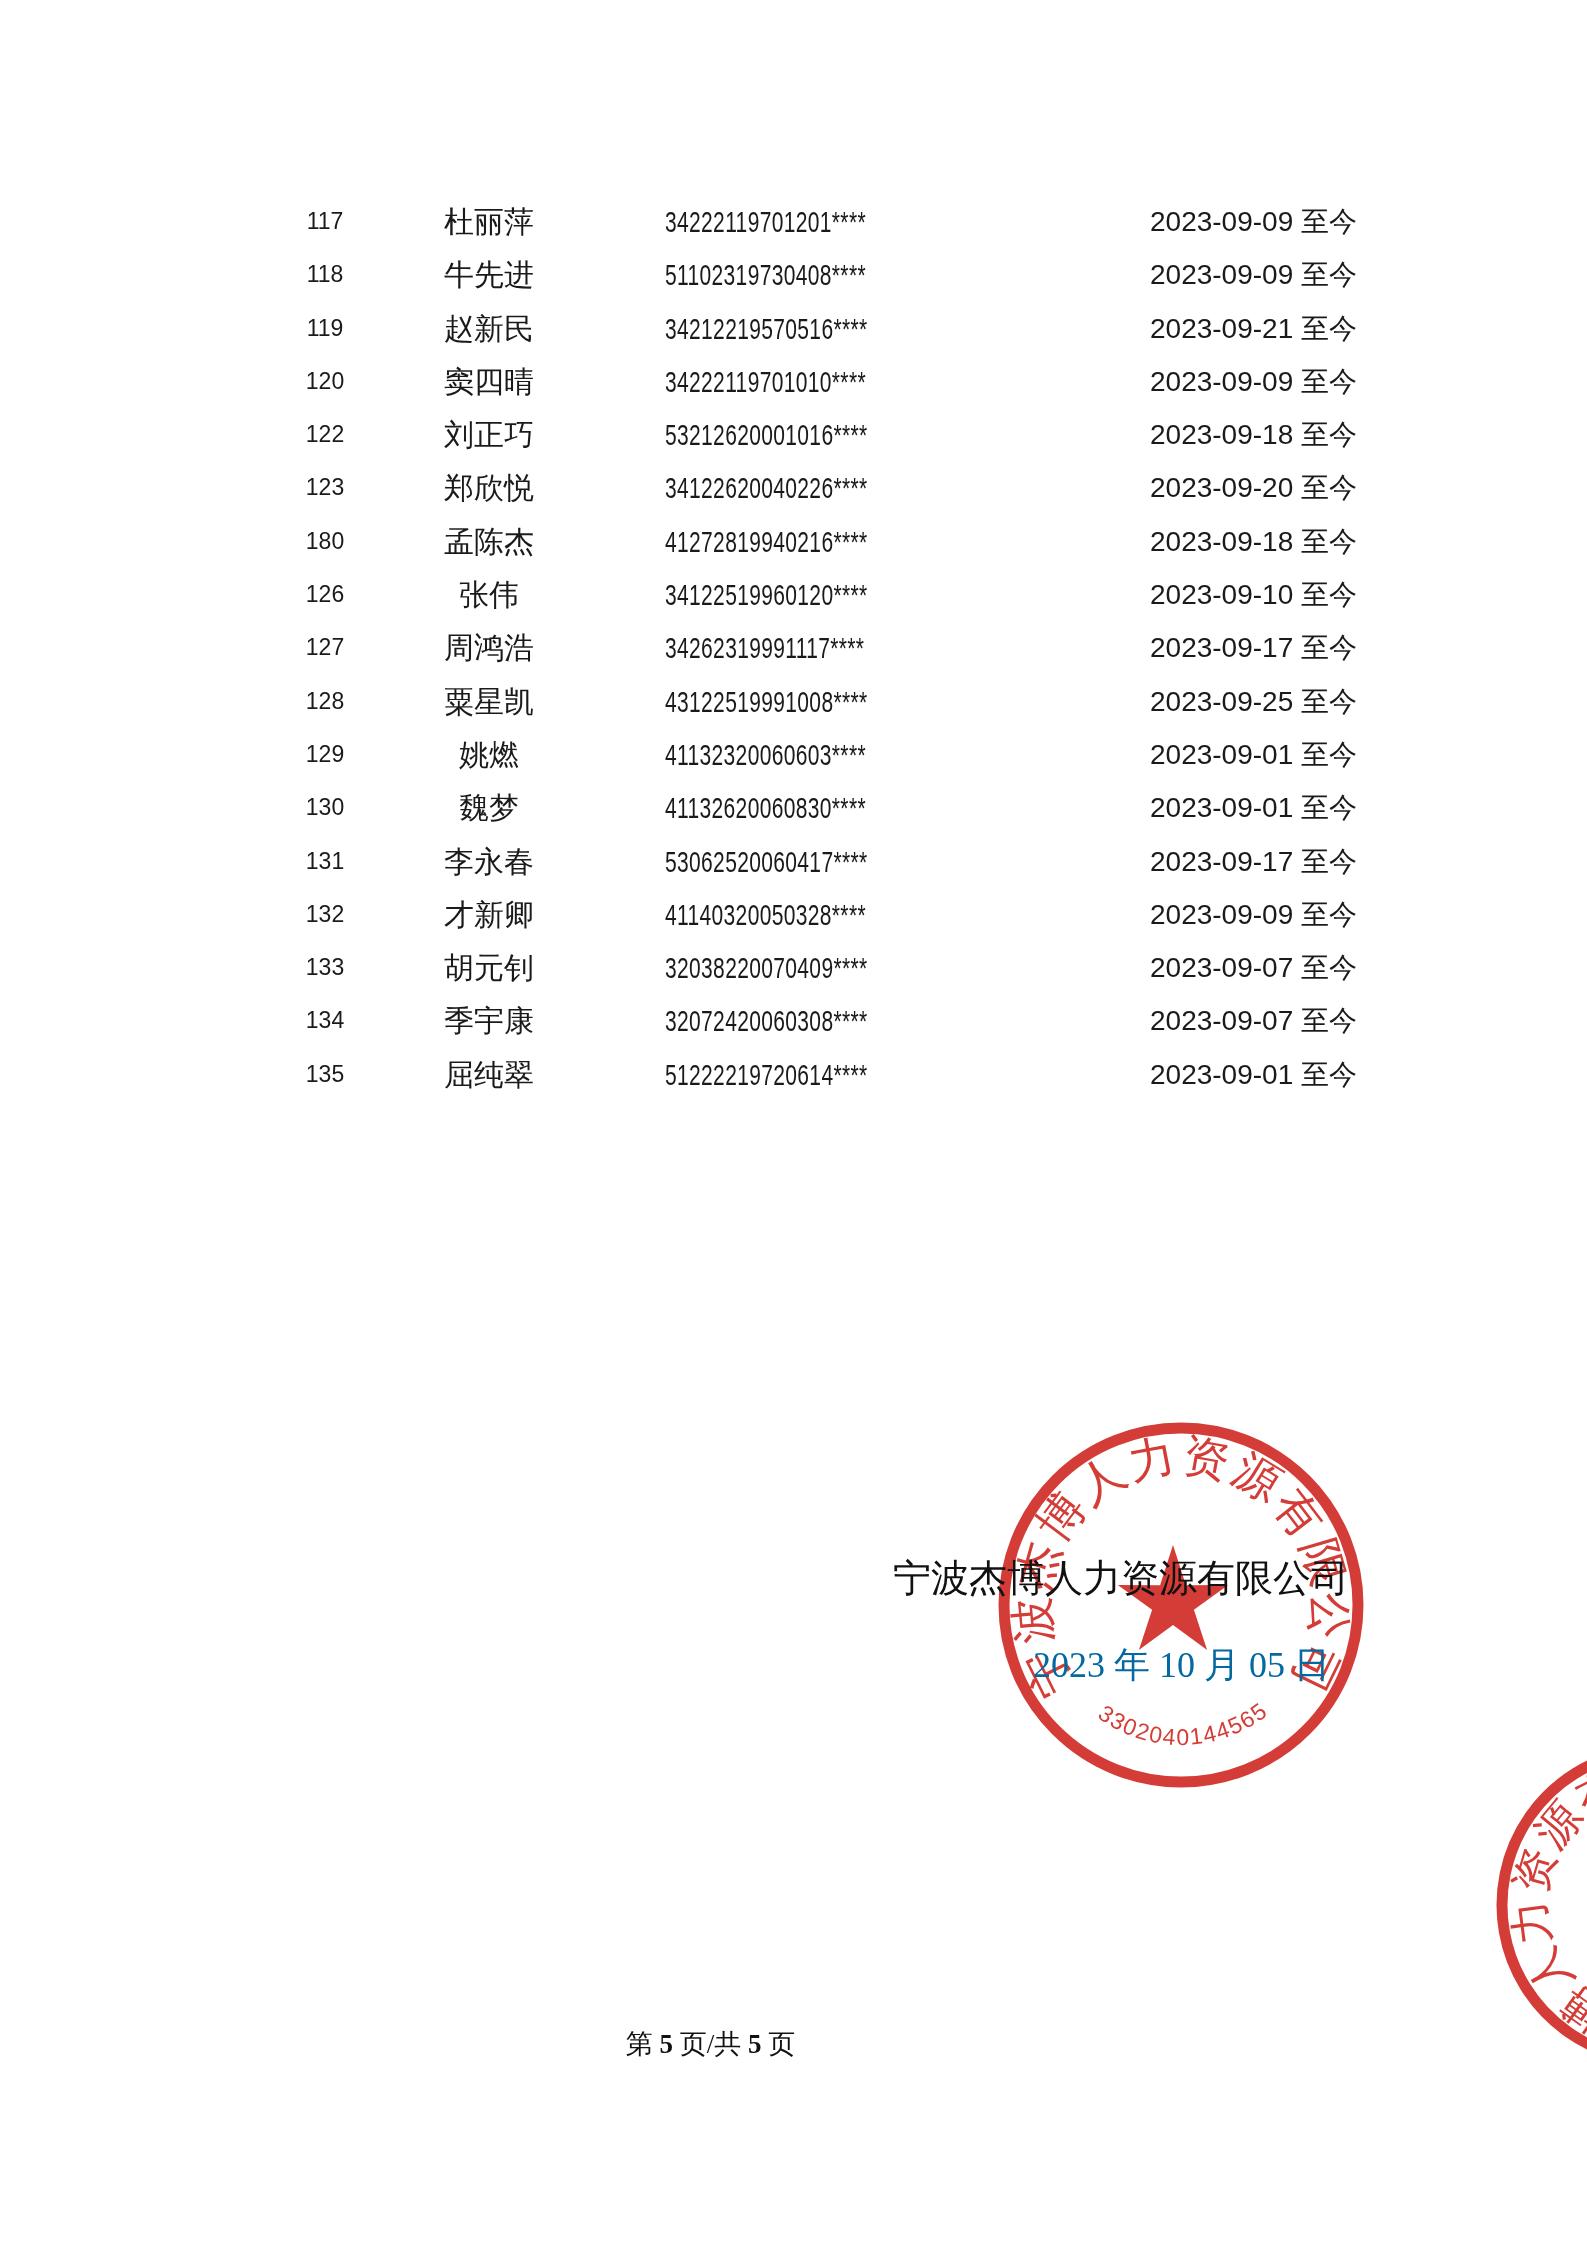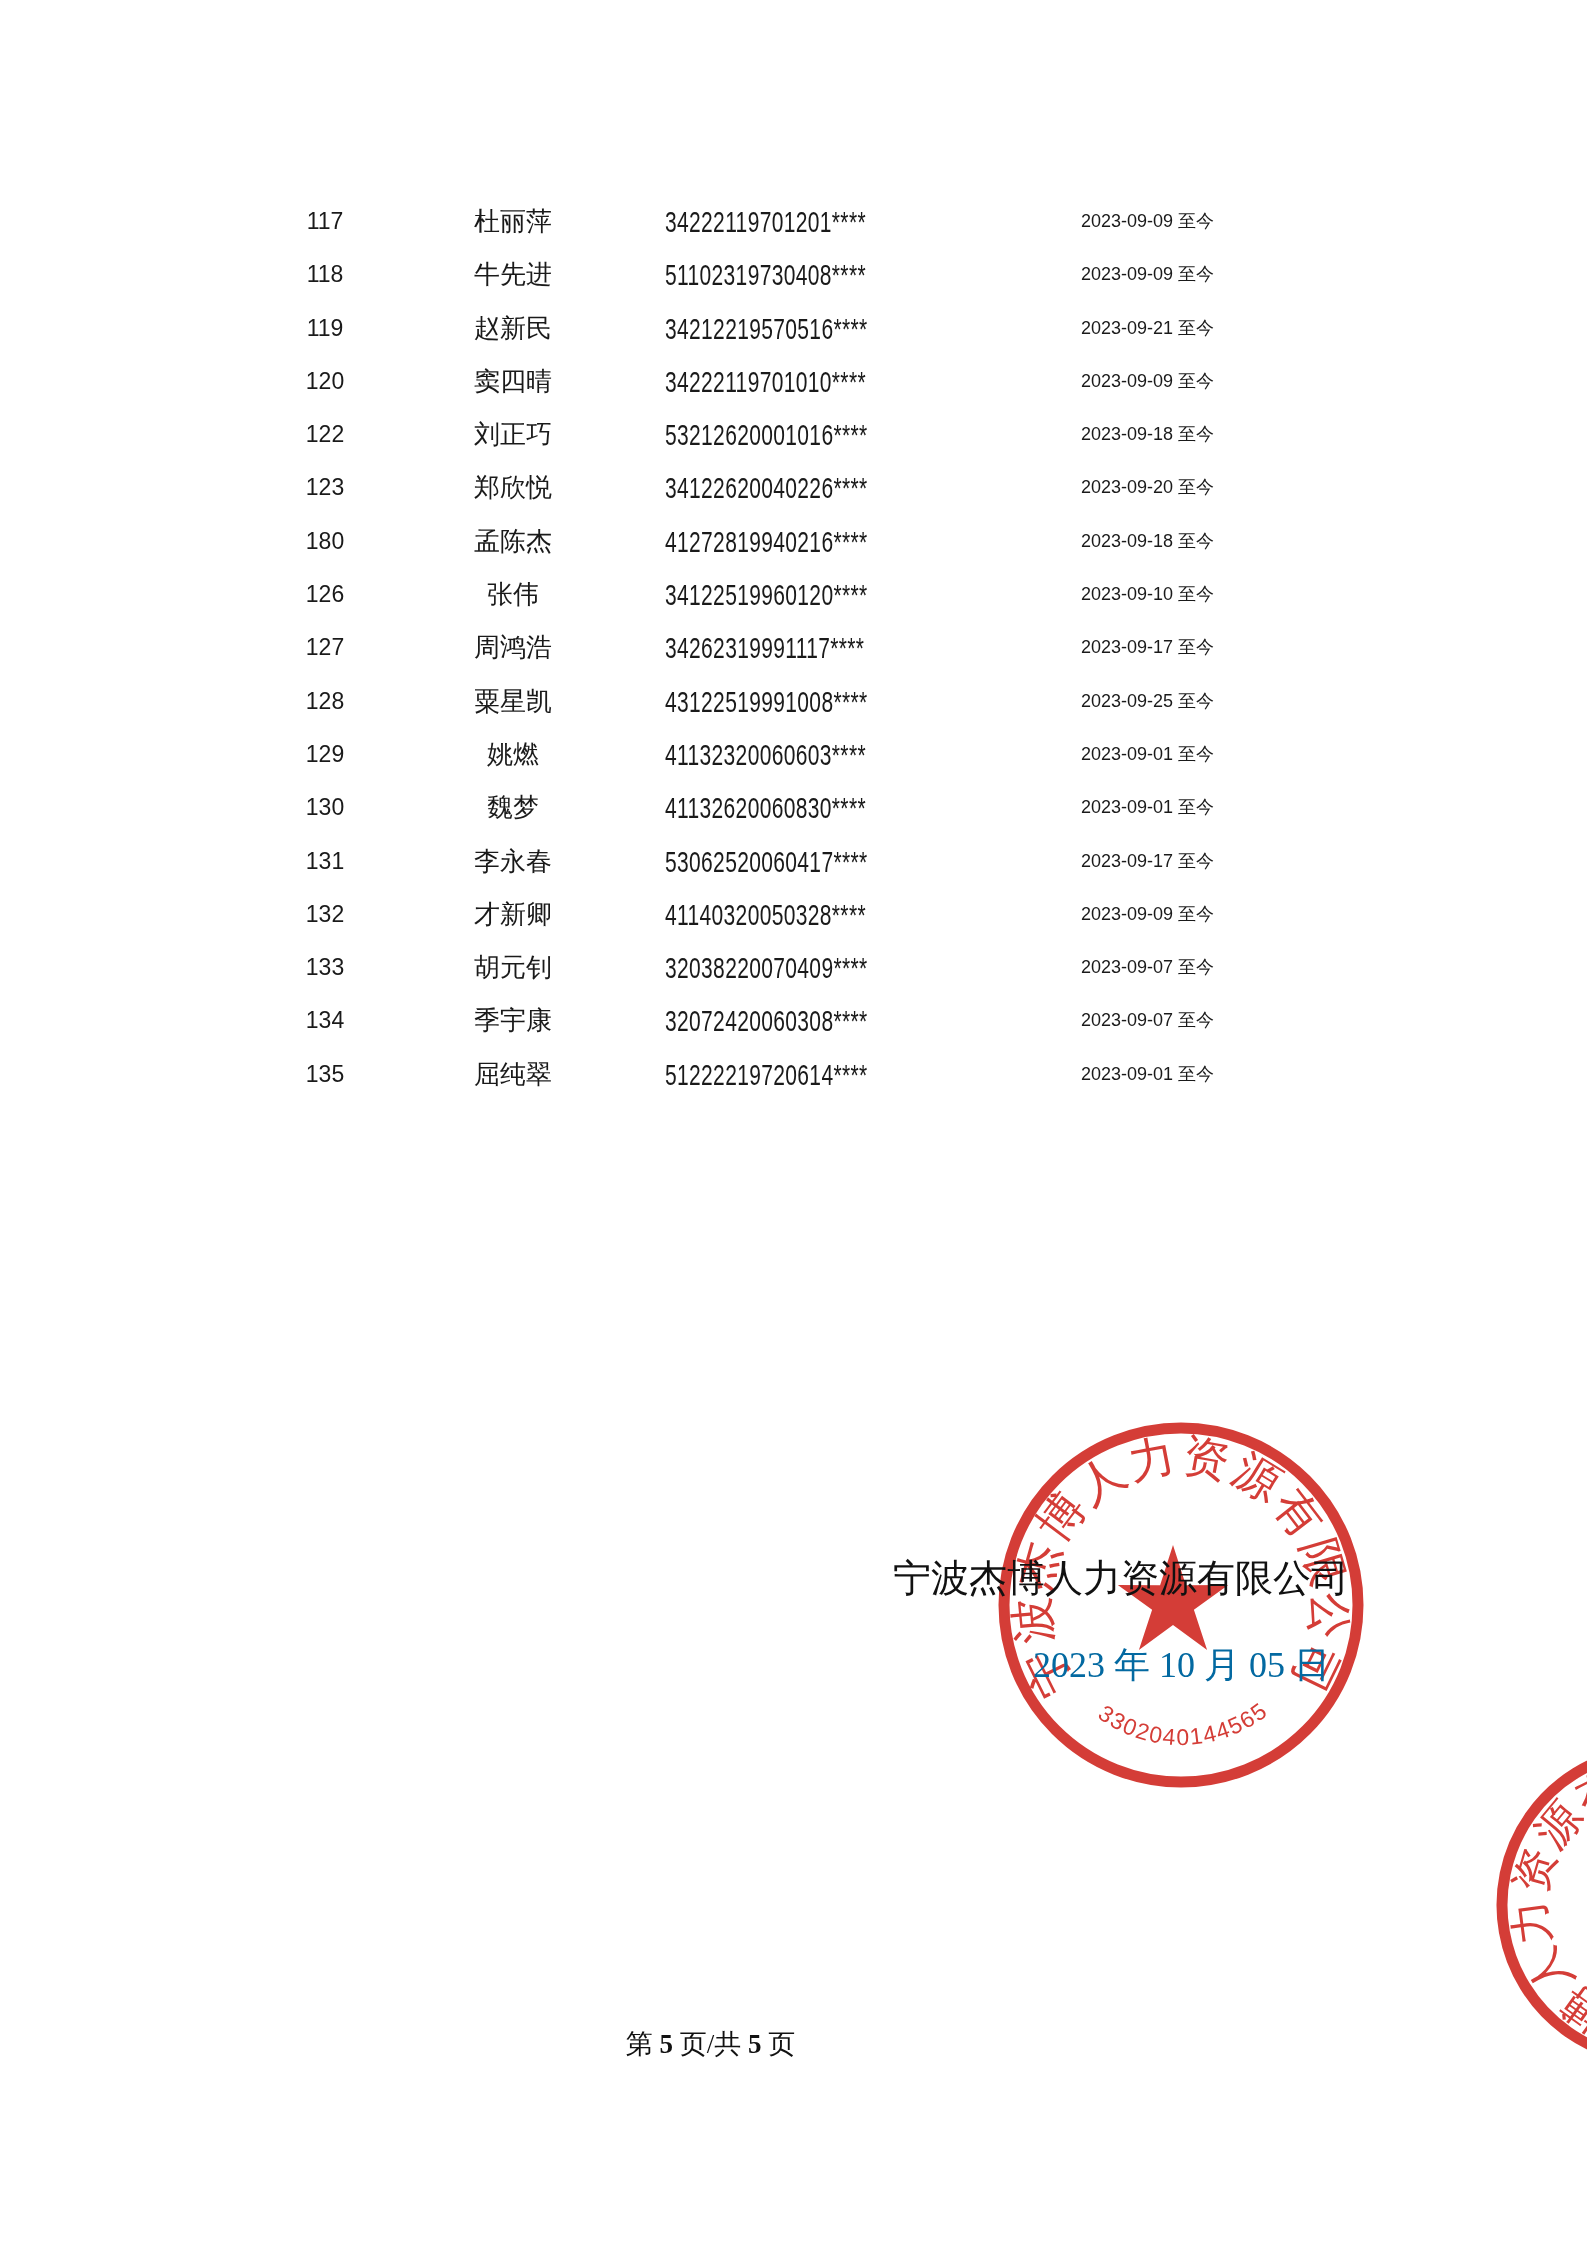--- a/index.html
+++ b/index.html
@@ -10,23 +10,23 @@
     background:#ffffff;
     overflow:hidden;
     font-family:"Liberation Sans","DejaVu Sans",sans-serif;
     color:#1a1a1a;
   }
   
   .roster{position:absolute;top:195px;left:0;width:100%;z-index:3;}
   .roster-row{position:relative;height:53.3px;}
   .cell{position:absolute;line-height:53.3px;white-space:nowrap;}
   .cell-num{left:250px;width:150px;text-align:center;font-size:23px;}
-  .cell-name{left:413px;width:200px;text-align:center;font-size:26px;}
+  .cell-name{left:389px;width:200px;text-align:center;font-size:30px;}
   .cell-id{left:665px;font-size:30px;transform:scaleX(0.70);transform-origin:left center;letter-spacing:0.5px;}
-  .cell-date{left:1081px;font-size:18px;}
+  .cell-date{left:1150px;font-size:28px;}
   
   .company-line{
     position:absolute;left:893px;top:1556px;z-index:4;
     font-family:"Liberation Serif","DejaVu Serif",serif;
     font-size:38px;line-height:44px;white-space:nowrap;color:#111;
   }
   .date-line{
     position:absolute;left:1033px;top:1644px;z-index:4;
     font-family:"Liberation Serif","DejaVu Serif",serif;
     font-size:36px;line-height:42px;white-space:pre;color:#0369a1;

